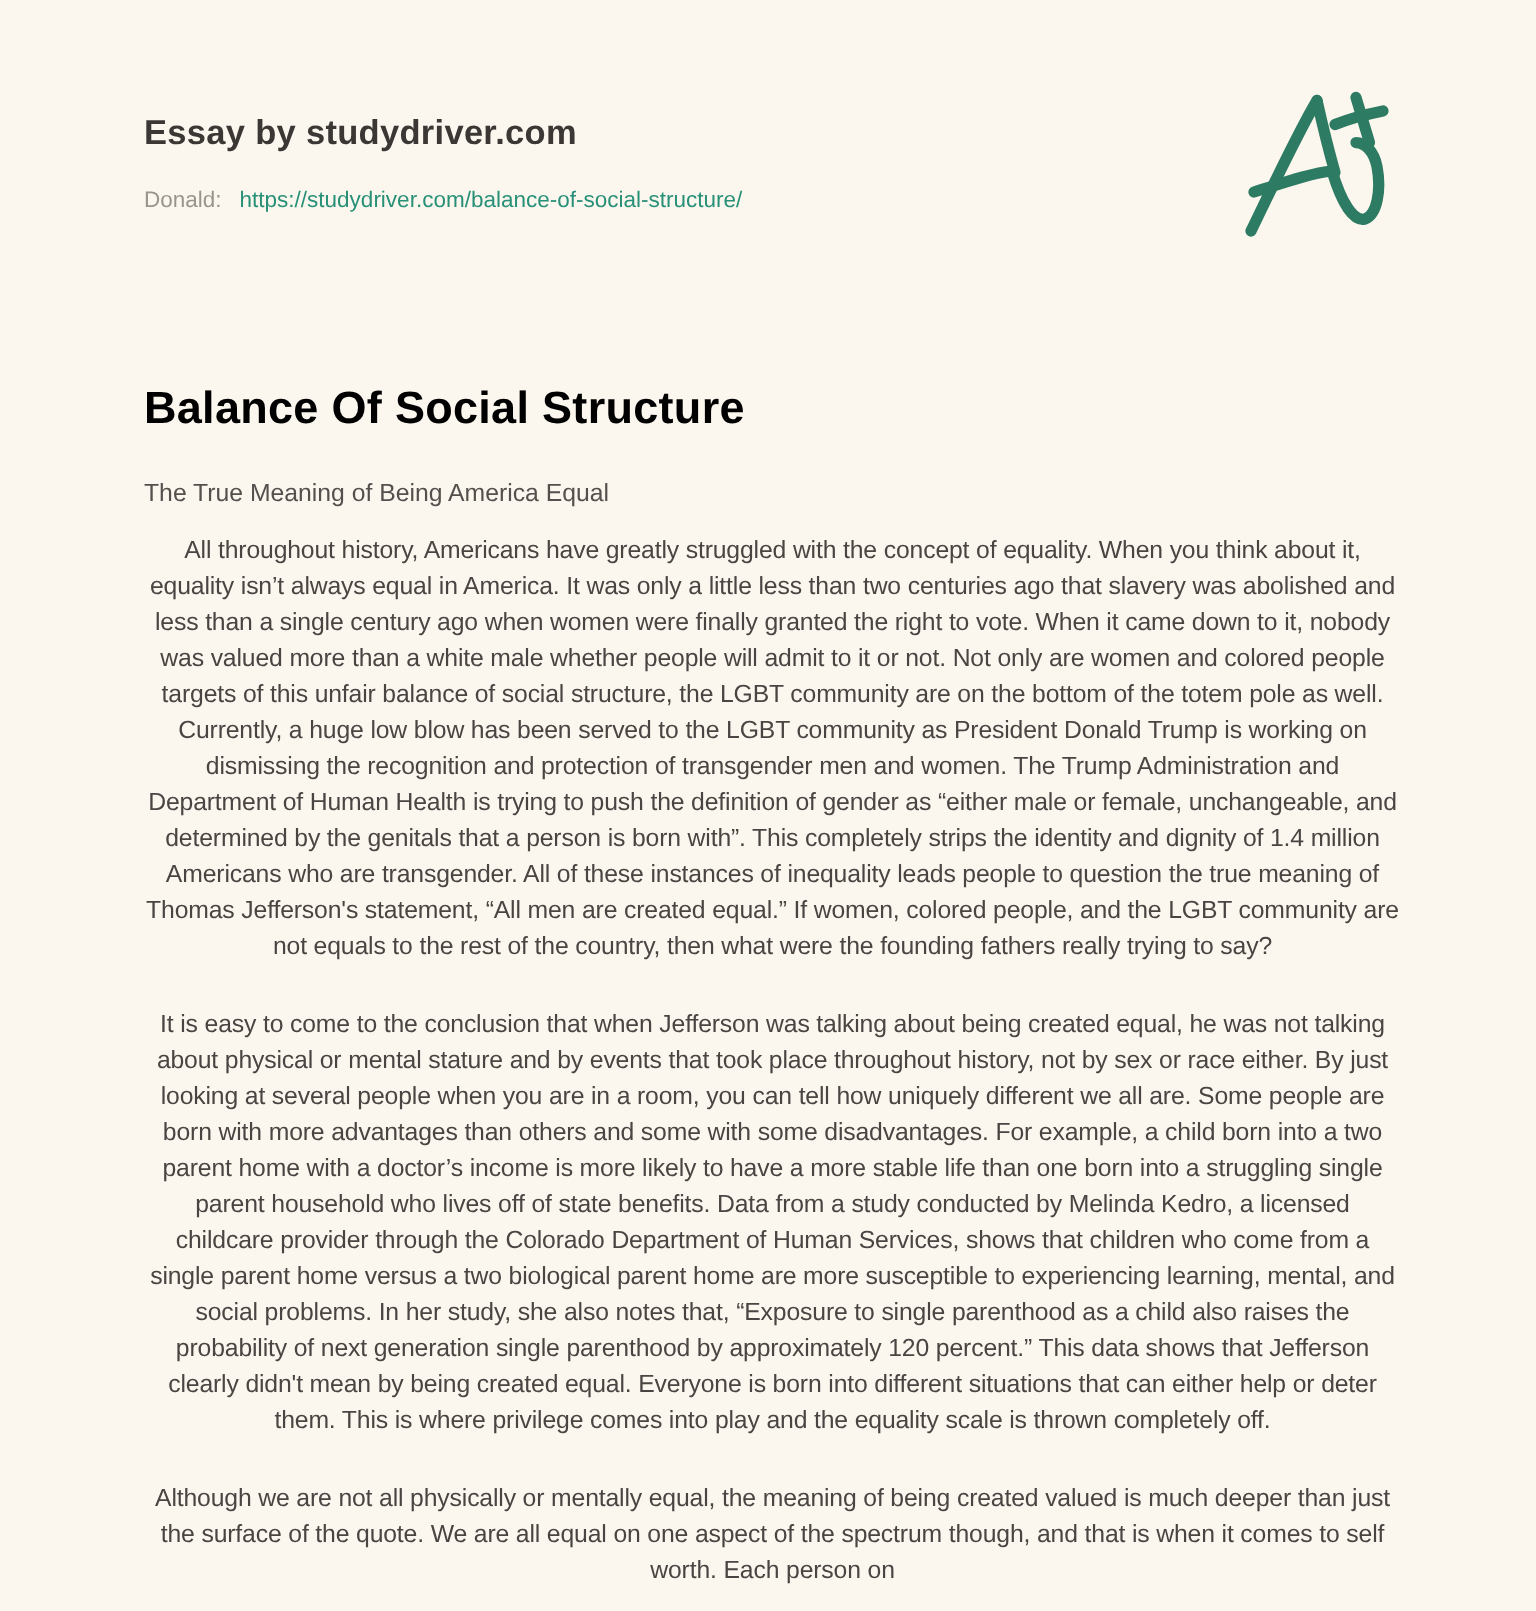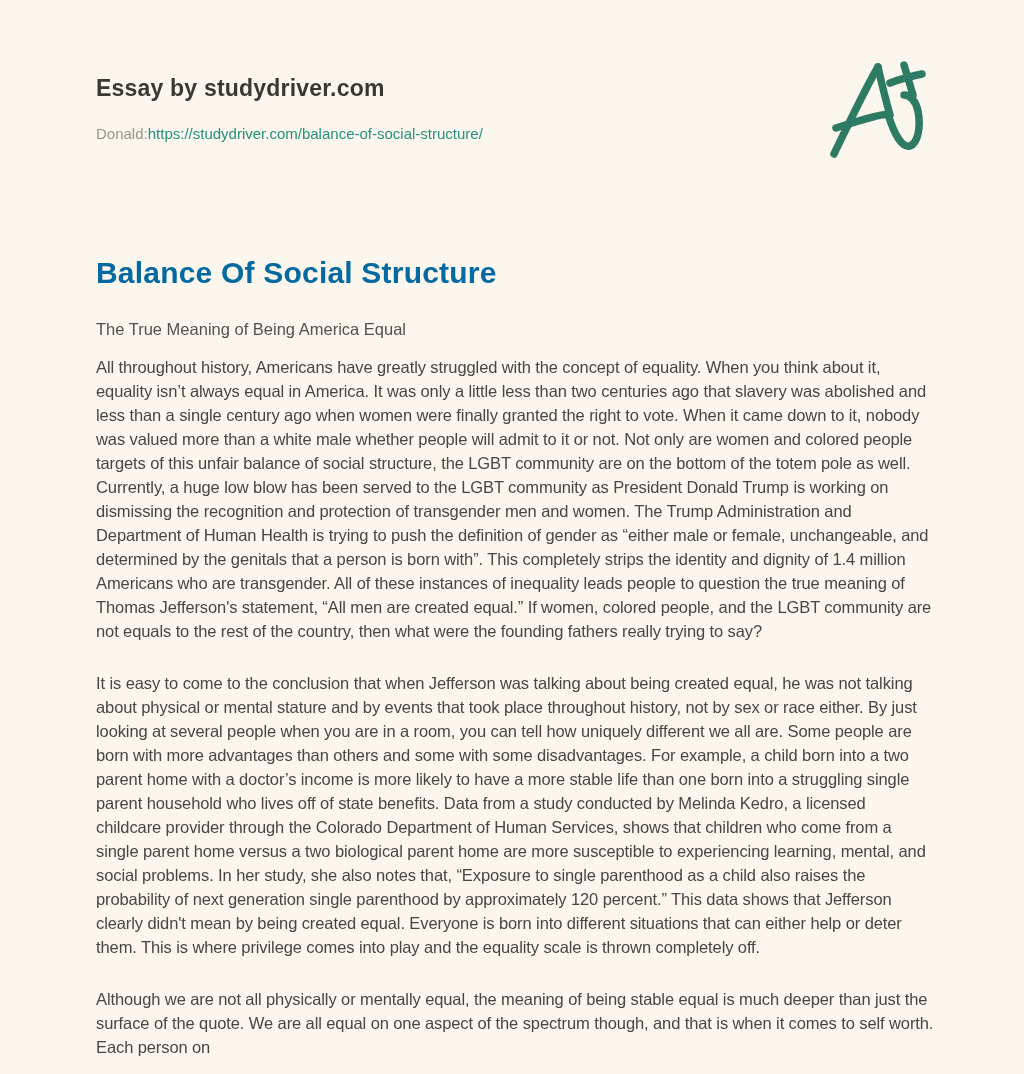--- a/index.html
+++ b/index.html
@@ -32,52 +32,53 @@
   }
   .source-line {
     margin: 26px 0 0 0;
     font-size: 15px;
     line-height: 16px;
     color: #9B948D;
   }
   .source-line a {
     color: #279077;
     text-decoration: none;
-    margin-left: 0;
+    margin-left: 12px;
   }
   .logo {
     position: absolute;
     top: 56px;
     right: 88px;
     width: 112px;
     height: 112px;
   }
   .logo svg { width: 100%; height: 100%; display: block; }
   .article-title {
     margin: 114px 0 0 0;
     font-size: 30px;
     line-height: 34px;
     font-weight: 700;
-    color: #0369a1;
+    color: #000000;
     letter-spacing: 0.2px;
   }
   .article-subtitle {
     margin: 28px 0 0 0;
     font-size: 16.5px;
     line-height: 22px;
     color: #55504D;
     font-weight: 400;
   }
   .body-text p {
     margin: 0 0 28px 0;
     max-width: 840px;
     font-size: 16.5px;
     line-height: 24px;
     color: #4A4542;
     letter-spacing: -0.1px;
+    text-align: center;
   }
   .body-text p:first-child {
     margin-top: 15px;
   }
 </style>
 </head>
 <body>
 
 <div class="page">
 
@@ -106,18 +107,18 @@
       </p>
     </header>
 
     <article>
       <h2 class="article-title">Balance Of Social Structure</h2>
       <p class="article-subtitle">The True Meaning of Being America Equal</p>
 
       <div class="body-text">
         <p>All throughout history, Americans have greatly struggled with the concept of equality. When you think about it, equality isn’t always equal in America. It was only a little less than two centuries ago that slavery was abolished and less than a single century ago when women were finally granted the right to vote. When it came down to it, nobody was valued more than a white male whether people will admit to it or not. Not only are women and colored people targets of this unfair balance of social structure, the LGBT community are on the bottom of the totem pole as well. Currently, a huge low blow has been served to the LGBT community as President Donald Trump is working on dismissing the recognition and protection of transgender men and women. The Trump Administration and Department of Human Health is trying to push the definition of gender as “either male or female, unchangeable, and determined by the genitals that a person is born with”. This completely strips the identity and dignity of 1.4 million Americans who are transgender. All of these instances of inequality leads people to question the true meaning of Thomas Jefferson's statement, “All men are created equal.” If women, colored people, and the LGBT community are not equals to the rest of the country, then what were the founding fathers really trying to say?</p>
         <p>It is easy to come to the conclusion that when Jefferson was talking about being created equal, he was not talking about physical or mental stature and by events that took place throughout history, not by sex or race either. By just looking at several people when you are in a room, you can tell how uniquely different we all are. Some people are born with more advantages than others and some with some disadvantages. For example, a child born into a two parent home with a doctor’s income is more likely to have a more stable life than one born into a struggling single parent household who lives off of state benefits. Data from a study conducted by Melinda Kedro, a licensed childcare provider through the Colorado Department of Human Services, shows that children who come from a single parent home versus a two biological parent home are more susceptible to experiencing learning, mental, and social problems. In her study, she also notes that, “Exposure to single parenthood as a child also raises the probability of next generation single parenthood by approximately 120 percent.” This data shows that Jefferson clearly didn't mean by being created equal. Everyone is born into different situations that can either help or deter them. This is where privilege comes into play and the equality scale is thrown completely off.</p>
-        <p>Although we are not all physically or mentally equal, the meaning of being stable equal is much deeper than just the surface of the quote. We are all equal on one aspect of the spectrum though, and that is when it comes to self worth. Each person on</p>
+        <p>Although we are not all physically or mentally equal, the meaning of being created valued is much deeper than just the surface of the quote. We are all equal on one aspect of the spectrum though, and that is when it comes to self worth. Each person on</p>
       </div>
     </article>
   </div>
 
 </div>
 
 </body></html>

